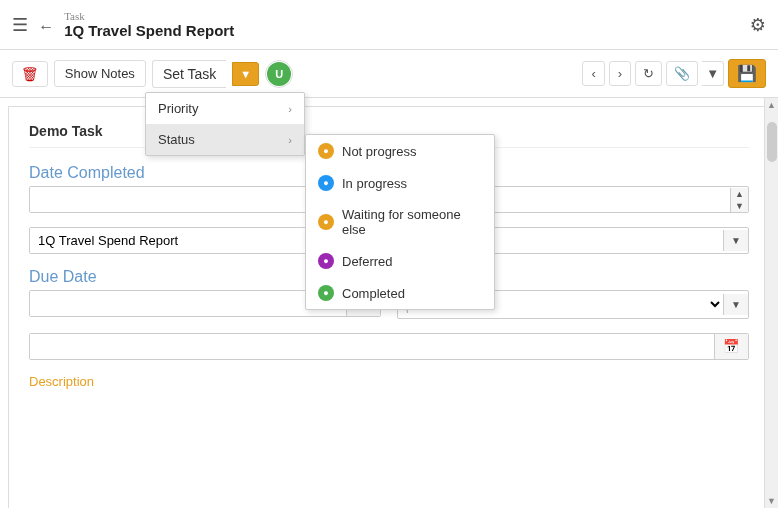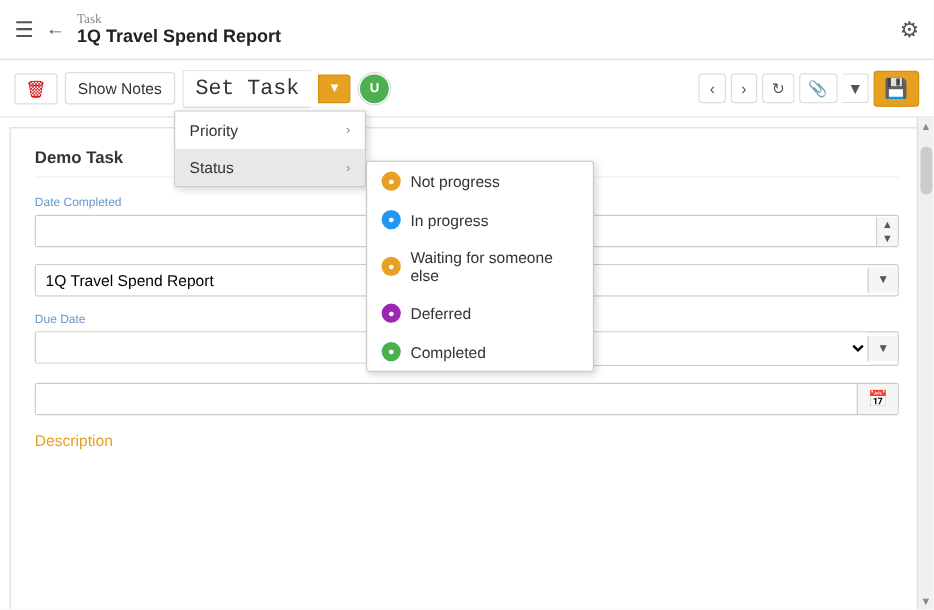--- a/index.html
+++ b/index.html
@@ -51,23 +51,22 @@
       color: #333;
       font-size: 13px;
     }
     .btn-set-task-main {
       background: #fff;
       border: 1px solid #ddd;
       border-radius: 3px 0 0 3px;
       padding: 5px 10px;
       cursor: pointer;
       color: #333;
-      font-size: 18px;
+      font-size: 14px;
       border-right: none;
-      font-family: Liberation Mono, monospace;
     }
     .btn-set-task-arrow {
       background: #e8a020;
       border: 1px solid #d09010;
       border-radius: 0 3px 3px 0;
       padding: 5px 7px;
       cursor: pointer;
       color: #fff;
       font-size: 11px;
     }
@@ -200,21 +199,21 @@
     .section-title {
       font-size: 14px;
       font-weight: bold;
       color: #333;
       margin-bottom: 16px;
       padding-bottom: 8px;
       border-bottom: 1px solid #eee;
     }
 
     .form-row { margin-bottom: 14px; }
-    .form-label { font-size: 10px; color: #6699CC; margin-bottom: 4px; }
+    .form-label { font-size: 16px; color: #6699CC; margin-bottom: 4px; }
     .form-input-with-icon {
       display: flex;
       align-items: center;
       border: 1px solid #ccc;
       border-radius: 2px;
     }
     .form-input-with-icon input {
       flex: 1; border: none; padding: 5px 8px; font-size: 13px; outline: none;
     }
     .form-input-with-icon .spin-btns {

